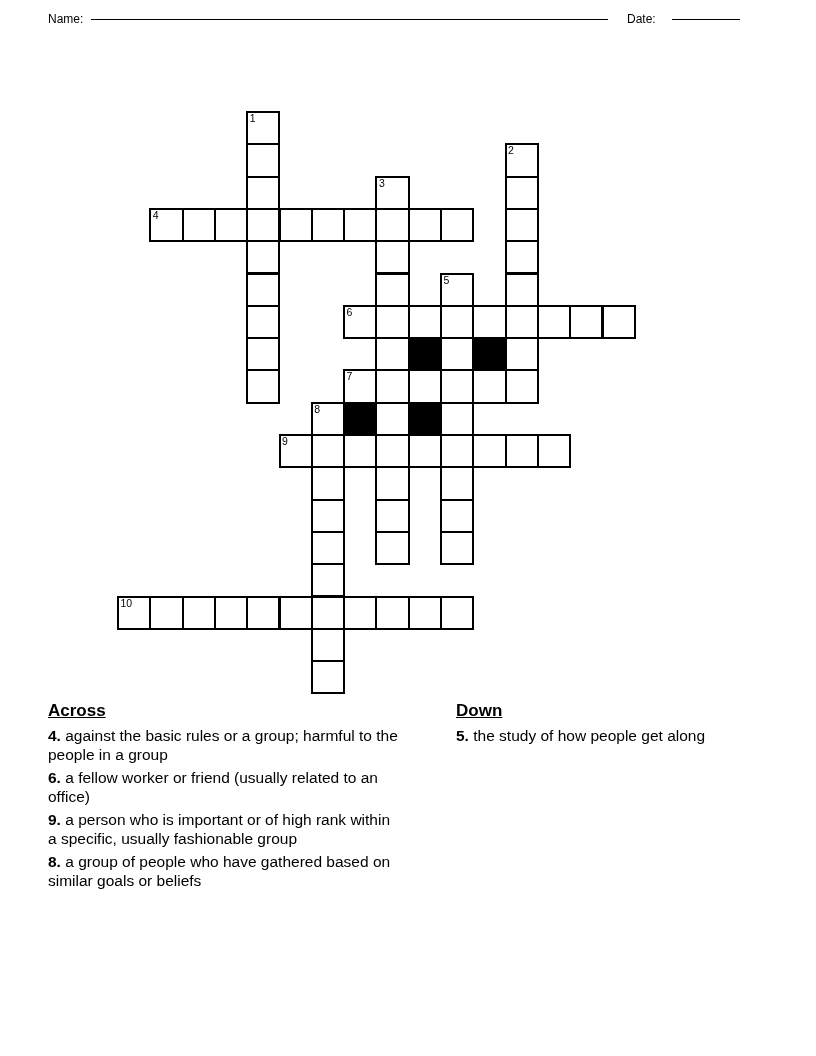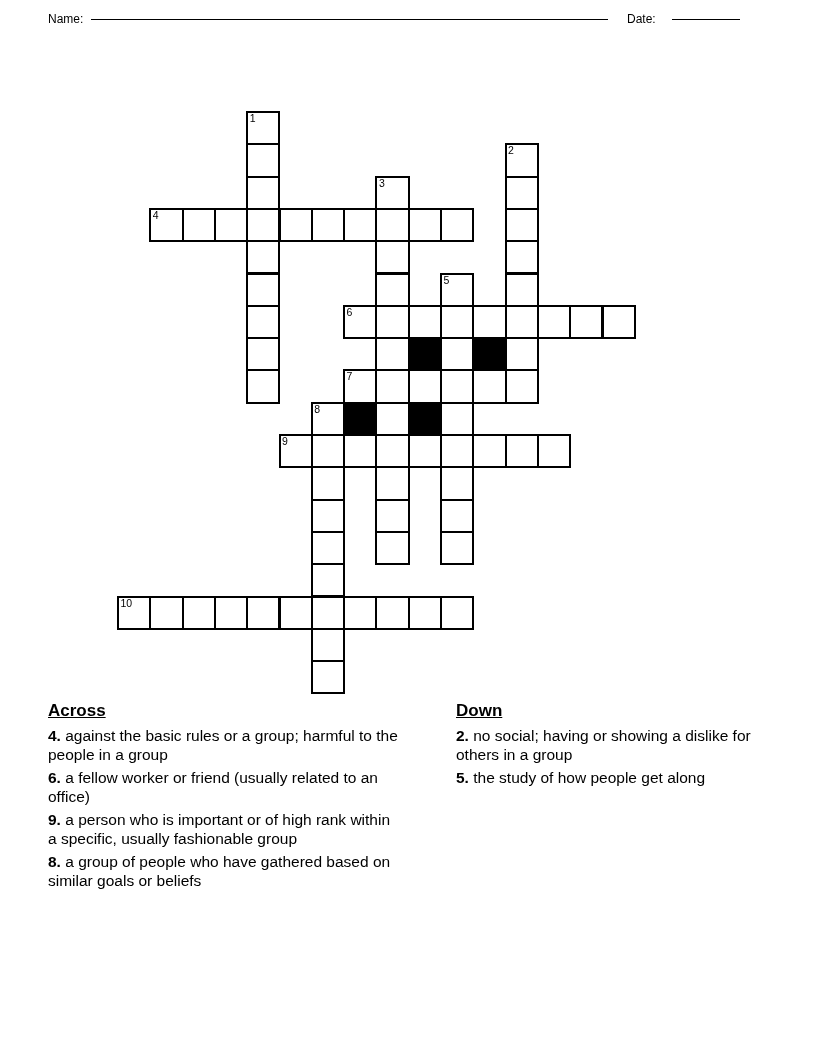--- a/index.html
+++ b/index.html
@@ -159,17 +159,16 @@
         <p class="clue"><b>4.</b> against the basic rules or a group; harmful to the people in a group</p>
         <p class="clue"><b>6.</b> a fellow worker or friend (usually related to an office)</p>
         <p class="clue"><b>9.</b> a person who is important or of high rank within a specific, usually fashionable group</p>
         <p class="clue"><b>8.</b> a group of people who have gathered based on similar goals or beliefs</p>
       </div>
   </div>
 
   <div class="clues down-col">
     <div class="clue-head">Down</div>
     <div id="down-list">
-        <p class="clue"><b>2.</b> no social; having or showing a dislike for others in a group</p>
         <p class="clue"><b>5.</b> the study of how people get along</p>
       </div>
   </div>
 </div>
 
 </body></html>

